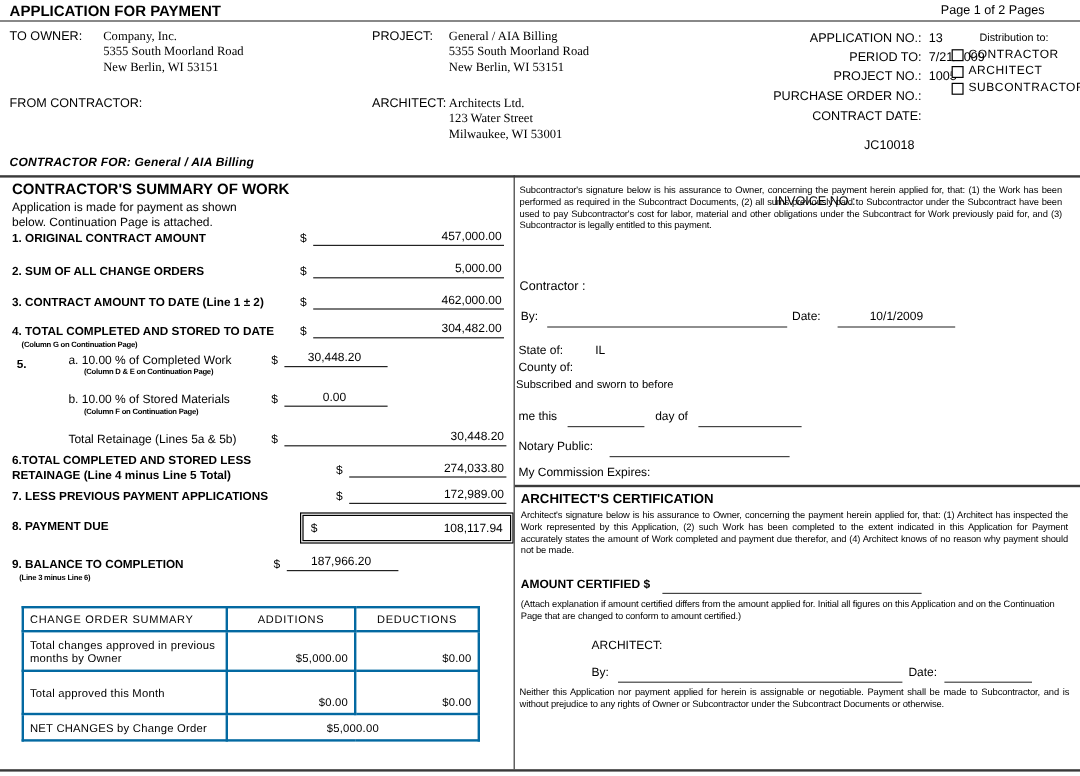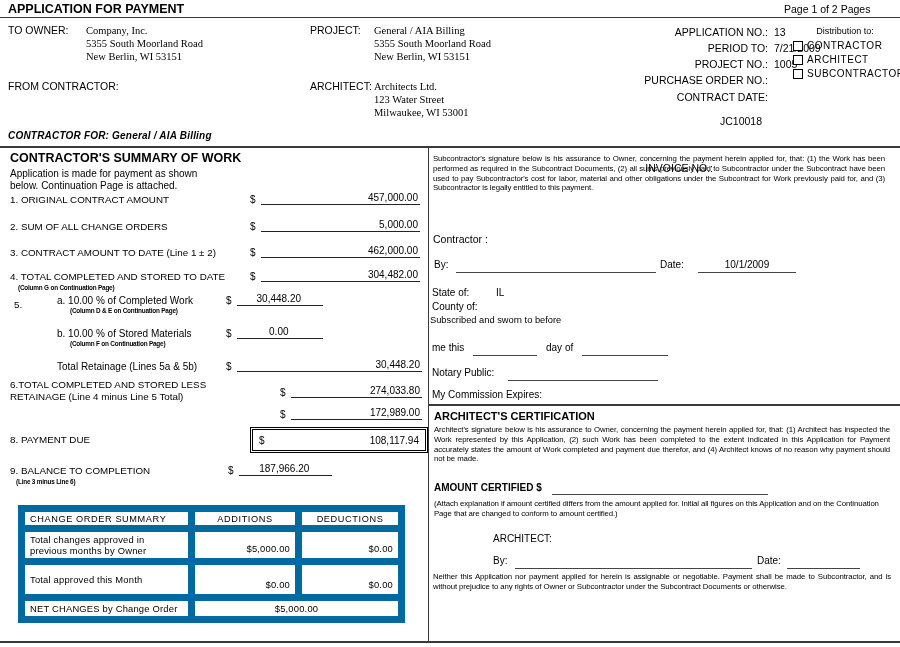--- a/index.html
+++ b/index.html
@@ -7,34 +7,34 @@
         font-family:"Liberation Sans",sans-serif;color:#000;}
   .abs{position:absolute;}
   .b{font-weight:bold;}
   .t105{font-size:10.5px;}
   .serifblock{font-family:"Liberation Serif",serif;font-size:10.5px;line-height:13px;}
   .rule{position:absolute;left:0;width:900px;border-top:2px solid #3a3a3a;height:0;}
   .fieldlbl{position:absolute;width:248px;text-align:right;font-size:10.5px;}
   .fieldval{position:absolute;font-size:10.5px;}
   .chk{position:absolute;width:8px;height:8px;border:1px solid #000;background:#fff;}
   .chklbl{position:absolute;font-size:10px;letter-spacing:.5px;}
-  .sumlbl{position:absolute;font-size:9.8px;font-weight:normal;}
+  .sumlbl{position:absolute;font-size:9.8px;font-weight:bold;}
   .plain{position:absolute;font-size:10px;}
   .tiny{position:absolute;font-size:6.4px;font-weight:bold;letter-spacing:-.2px;white-space:nowrap;}
   .mrow{position:absolute;display:flex;align-items:flex-end;}
   .cur{font-size:10px;margin-right:5px;}
   .mline{flex:1;border-bottom:1px solid #222;text-align:right;font-size:10px;padding:0 2px 1px 0;white-space:nowrap;}
   .paybox{position:absolute;border:3px double #000;display:flex;justify-content:space-between;
           align-items:center;padding:0 6px;font-size:10px;background:#fff;}
   .fline{position:absolute;border-bottom:1px solid #444;height:13px;font-size:10px;text-align:center;}
   .para{position:absolute;font-size:7.8px;line-height:9.8px;text-align:justify;letter-spacing:-.1px;}
   .rlbl{position:absolute;font-size:10px;}
   table.co{position:absolute;left:18px;top:505px;border-collapse:collapse;table-layout:fixed;
            font-size:9.4px;letter-spacing:.2px;}
-  table.co td{border:7px solid #0369a1;padding:1px 5px;vertical-align:middle;background:#fff;}
+  table.co td{border:2px solid #0369a1;padding:1px 5px;vertical-align:middle;background:#fff;}
   table.co .hdr{text-align:center;letter-spacing:.6px;font-size:9.2px;}
   table.co .hdrl{text-align:left;letter-spacing:.6px;font-size:9.2px;}
   table.co .num{text-align:right;vertical-align:bottom;padding-bottom:4px;}
   table.co .ctr{text-align:center;}
 </style>
 </head>
 <body>
 
 <div class="page">
 
@@ -144,20 +144,21 @@
     <span class="mline">30,448.20</span>
   </div>
 
   <div class="sumlbl" style="left:10px;top:379px;">6.TOTAL COMPLETED AND STORED LESS</div>
   <div class="sumlbl" style="left:10px;top:391px;">RETAINAGE (Line 4 minus Line 5 Total)</div>
   <div class="mrow" style="left:280px;top:385px;width:142px;">
     <span class="cur">$</span>
     <span class="mline">274,033.80</span>
   </div>
 
+  <div class="sumlbl" style="left:10px;top:409px;">7. LESS PREVIOUS PAYMENT APPLICATIONS</div>
   <div class="mrow" style="left:280px;top:407px;width:142px;">
     <span class="cur">$</span>
     <span class="mline">172,989.00</span>
   </div>
 
   <div class="sumlbl" style="left:10px;top:434px;">8. PAYMENT DUE</div>
   <div class="paybox" style="left:250px;top:427px;width:160px;height:20px;">
     <span>$</span>
     <span>108,117.94</span>
   </div>

